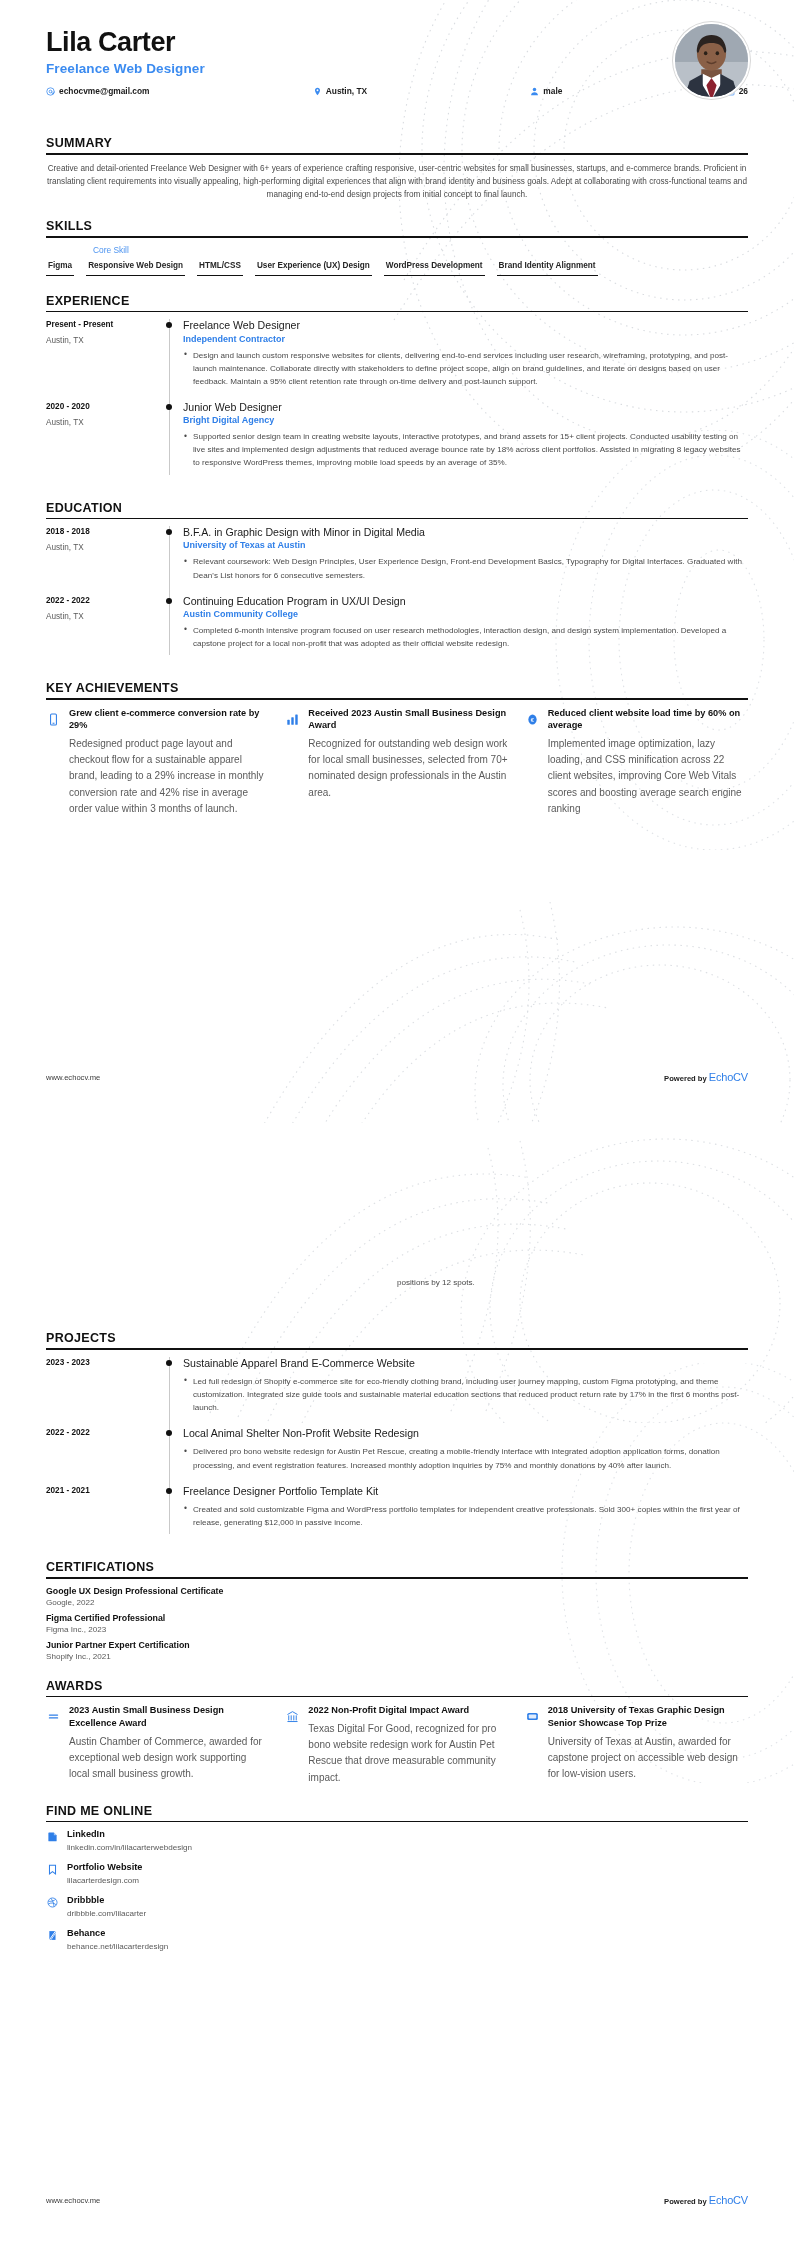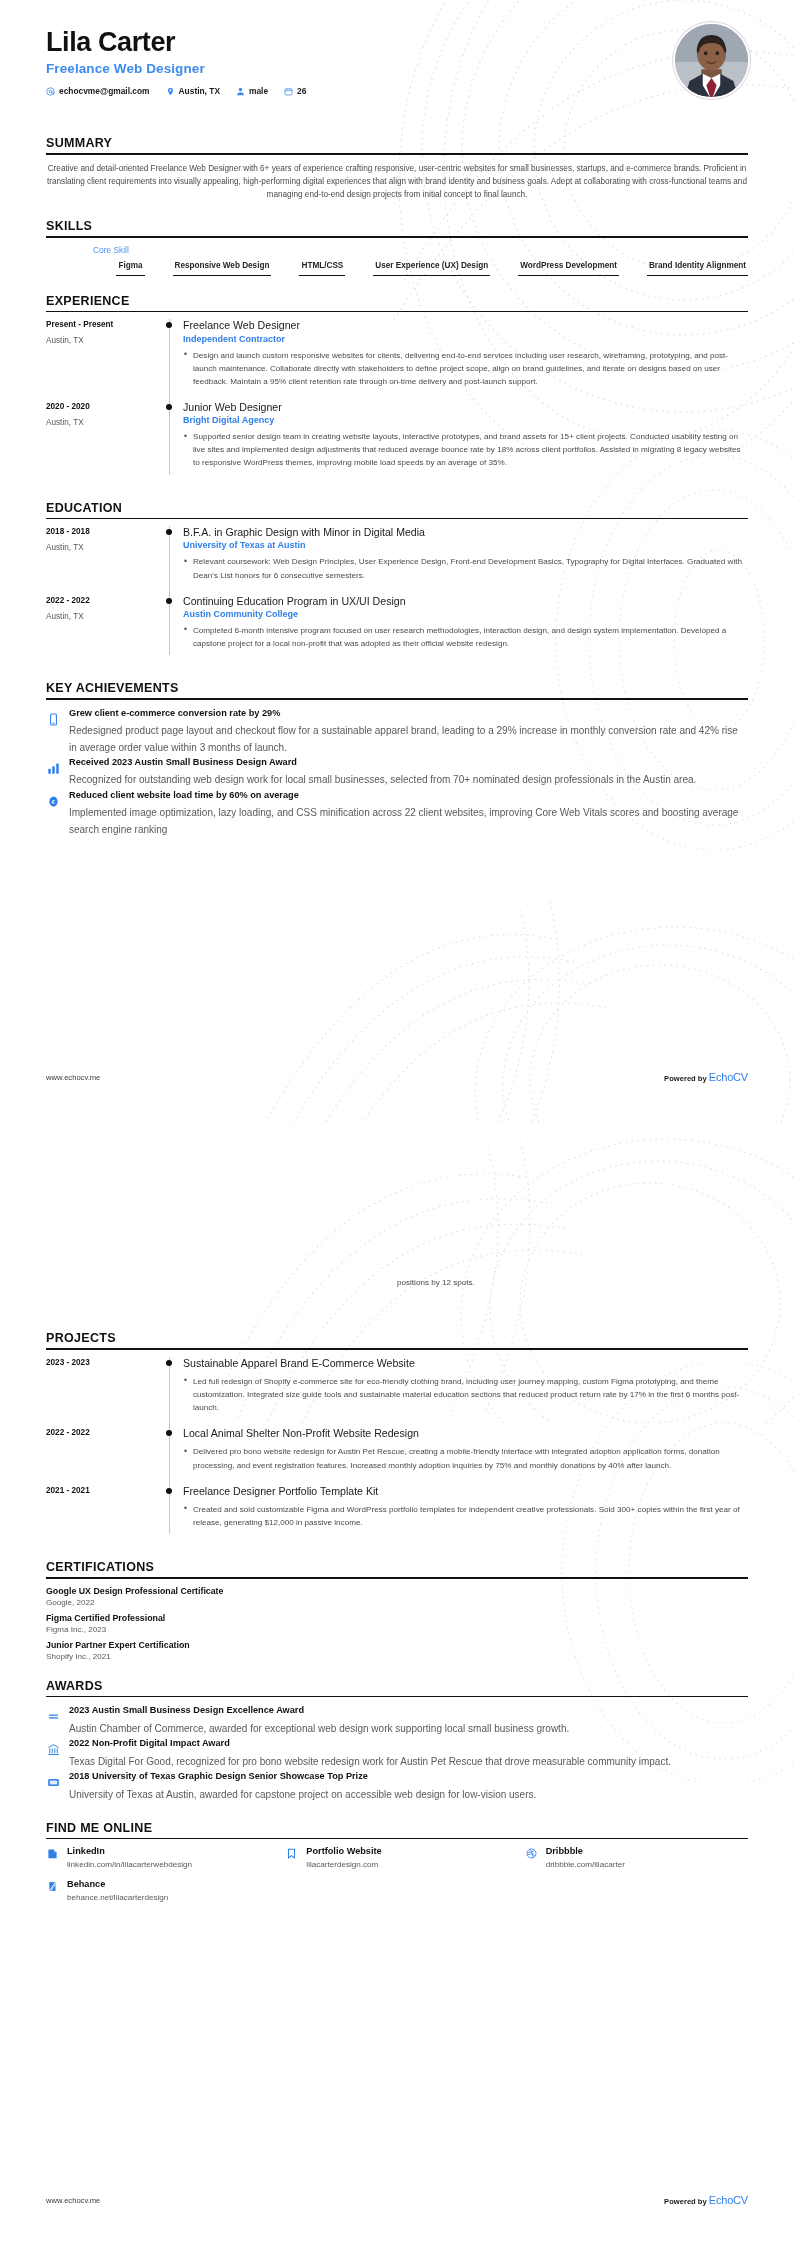--- a/index.html
+++ b/index.html
@@ -52,23 +52,24 @@
   .role {
     font-size: 13.5px;
     font-weight: 700;
     color: #3b8bf0;
     margin-top: 3px;
     letter-spacing: 0.1px;
   }
   .contact-row {
     display: flex;
     align-items: center;
-    gap: 16px;
+    gap: 28px;
     margin-top: 10px;
     flex-wrap: wrap;
+    justify-content: space-between;
   }
   .contact-item {
     display: flex;
     align-items: center;
     gap: 4px;
     font-size: 8.4px;
     font-weight: 700;
     color: #1b1b1b;
     white-space: nowrap;
   }
@@ -122,22 +123,21 @@
   
   .skill-group-label {
     font-size: 8.4px;
     color: #4d94f0;
     margin-bottom: 6px;
     margin-left: 47px;
   }
   .skill-list {
     display: flex;
     flex-wrap: wrap;
-    gap: 6px 28px;
-    justify-content: flex-end;
+    gap: 6px 12px;
   }
   .skill-chip {
     font-size: 8.2px;
     font-weight: 700;
     color: #262626;
     border-bottom: 1px solid #111;
     padding: 0 2px 4px 2px;
     line-height: 1.2;
   }
 
@@ -215,21 +215,21 @@
     position: absolute;
     left: 1px;
     top: -0.5px;
     color: #4a4a4a;
     font-size: 8.5px;
   }
 
   
   .tri-grid {
     display: grid;
-    grid-template-columns: 1fr;
+    grid-template-columns: 1fr 1fr 1fr;
     gap: 0 16px;
     margin-top: 2px;
   }
   .tri-item {
     display: flex;
     gap: 8px;
     align-items: flex-start;
   }
   .tri-icon {
     flex: 0 0 15px;
@@ -265,21 +265,21 @@
   }
   .cert-meta {
     font-size: 8.1px;
     color: #5a5a5a;
     margin-top: 2px;
   }
 
   
   .links-grid {
     display: grid;
-    grid-template-columns: 1fr 1fr 1fr;
+    grid-template-columns: 1fr;
     gap: 10px 16px;
     margin-top: 2px;
   }
   .link-item { display: flex; gap: 8px; align-items: flex-start; }
   .link-icon {
     flex: 0 0 13px;
     width: 13px;
     height: 13px;
     color: #2f7fe8;
     margin-top: 1px;

